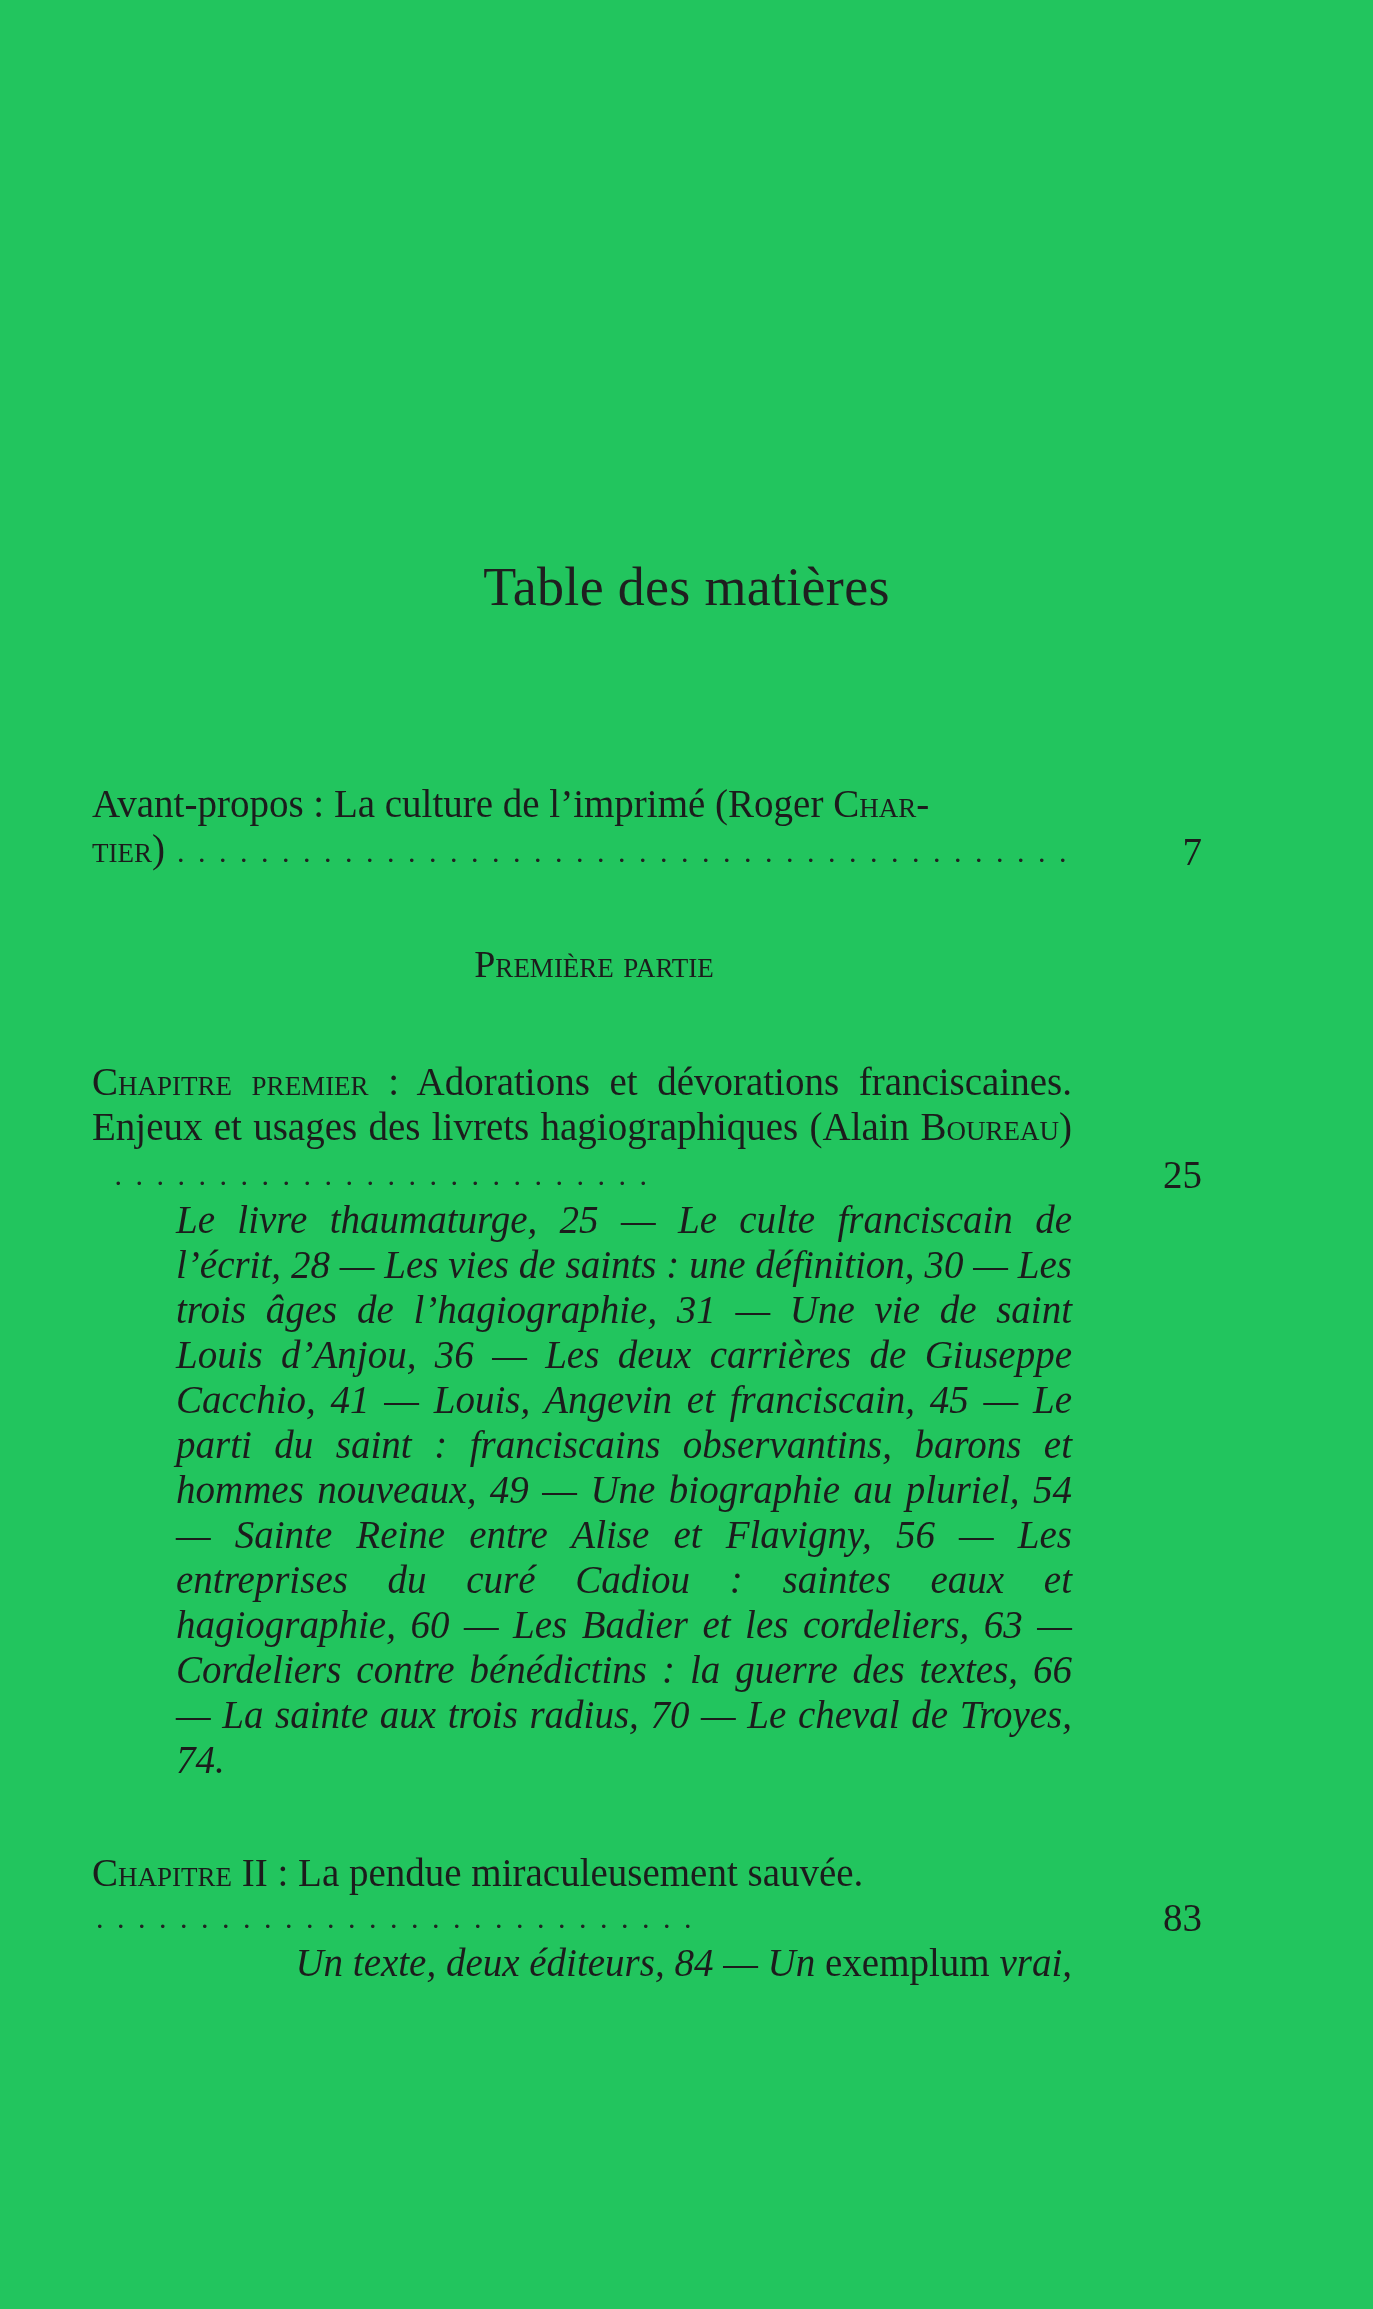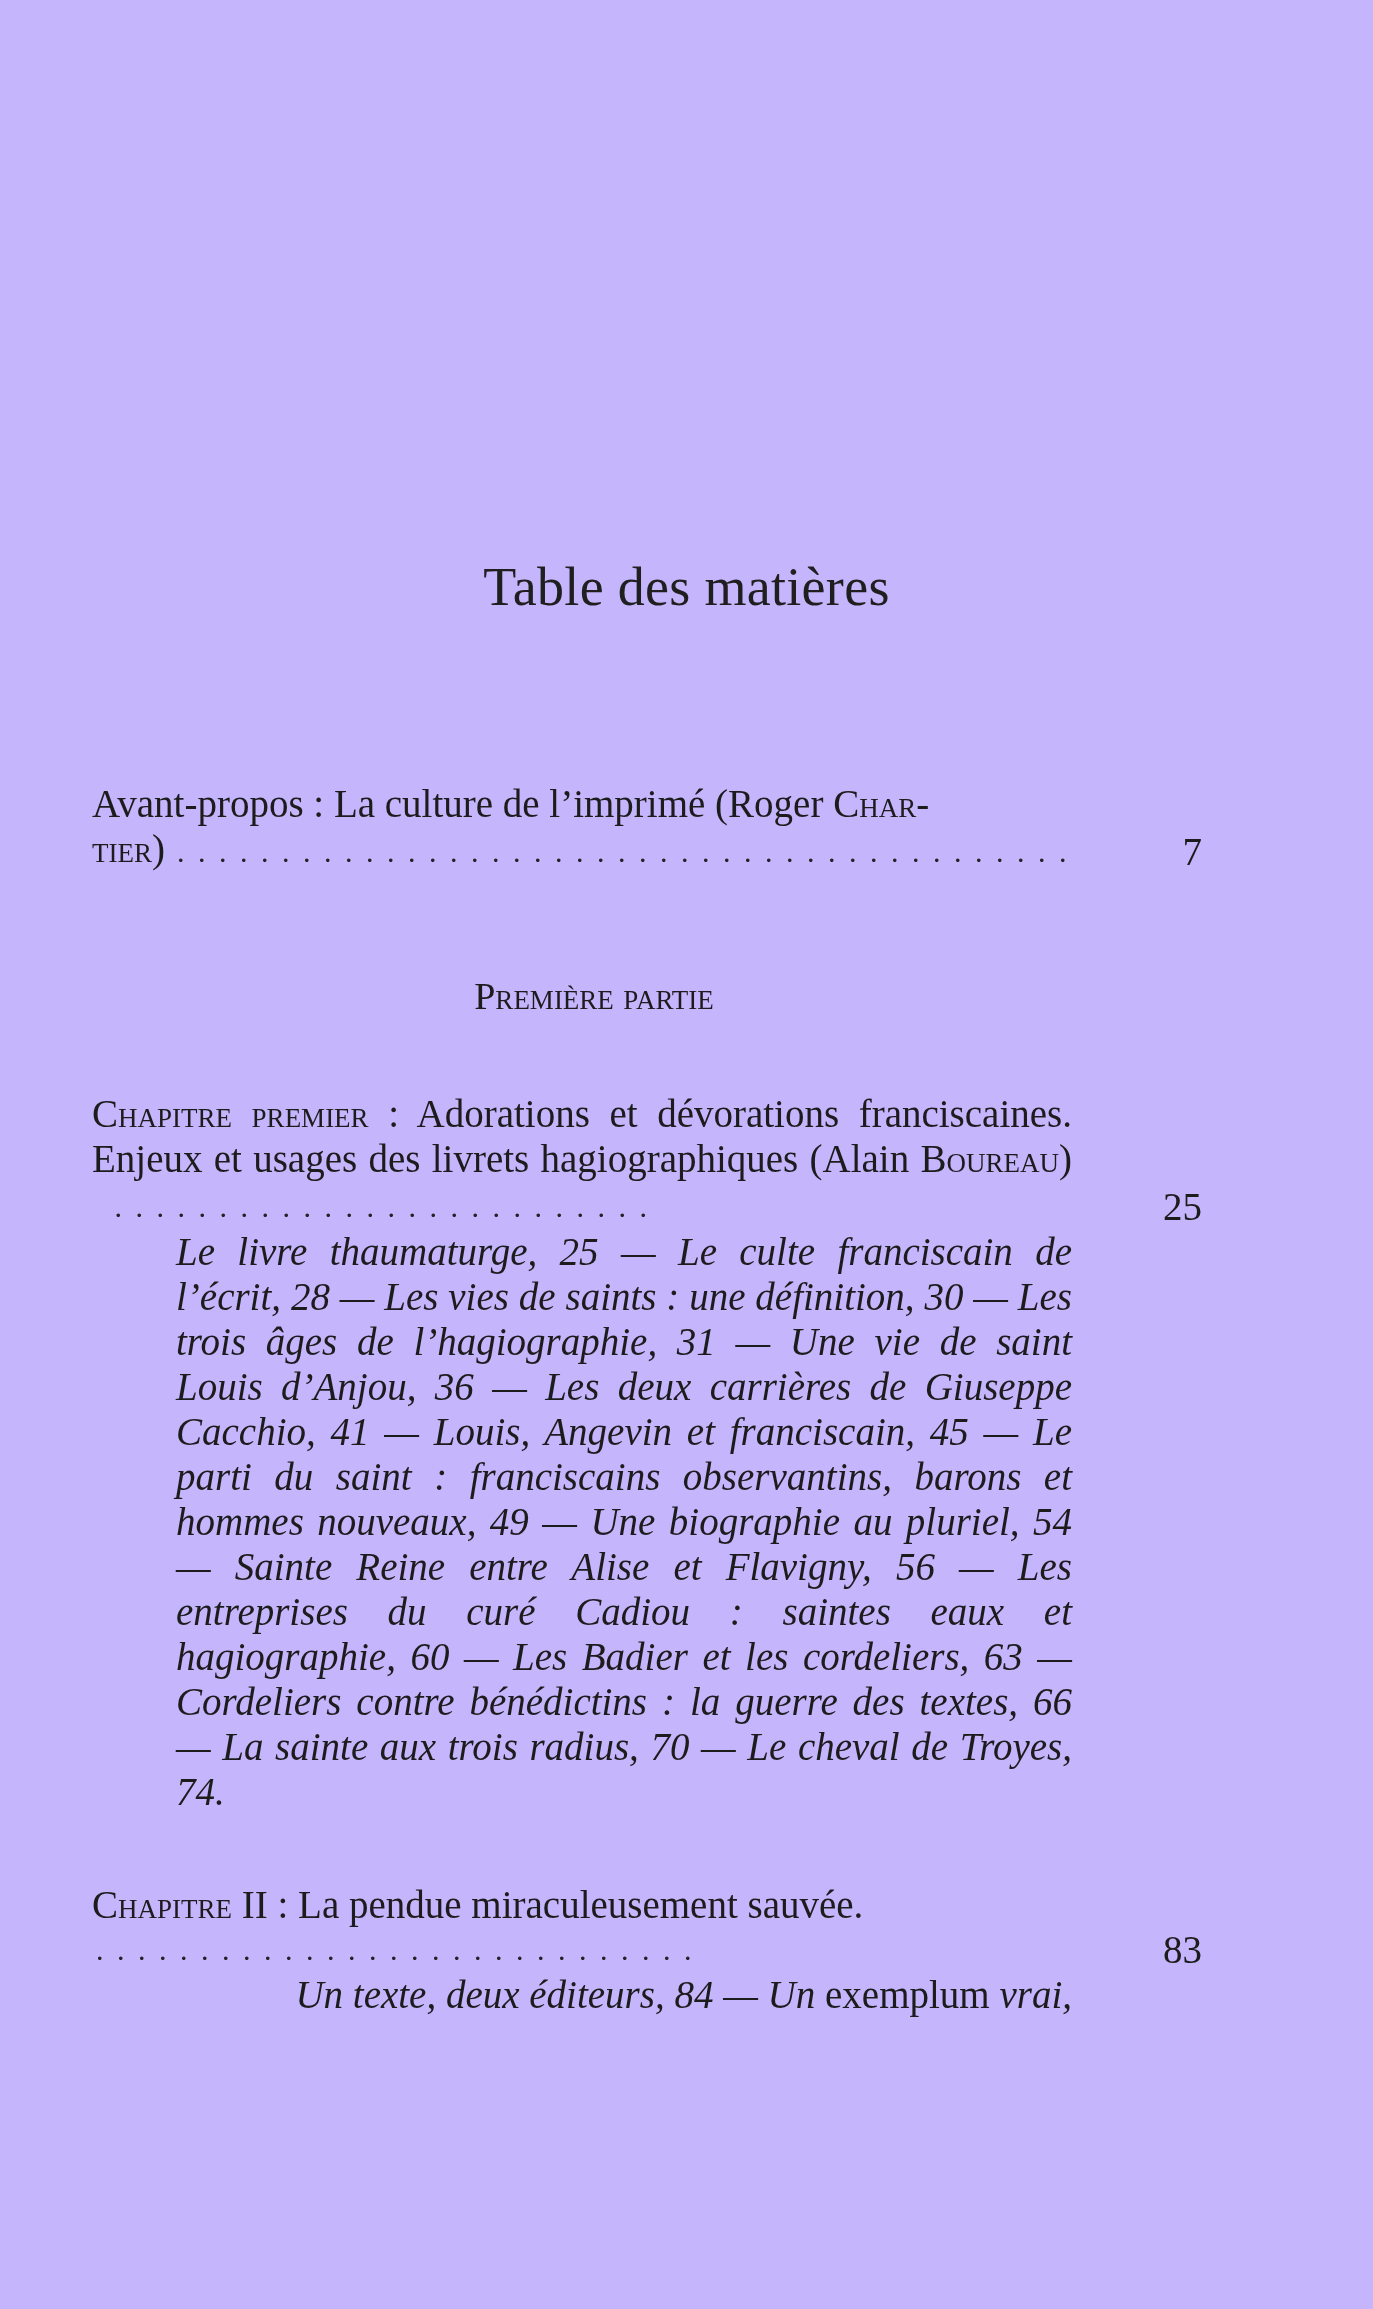--- a/index.html
+++ b/index.html
@@ -13,21 +13,21 @@
       position: relative;
       overflow: hidden;
       font-family: "Liberation Serif", "DejaVu Serif", serif;
       color: #1c1c1c;
     }
     .page {
       position: absolute;
       left: 0; top: 0;
       width: 1373px;
       height: 2309px;
-      background: #c4b5fd;
+      background: #22c55e;
     }
     .title {
       position: absolute;
       top: 556px;
       left: 0;
       width: 1373px;
       text-align: center;
       font-size: 54px;
       letter-spacing: 0.3px;
       color: #1f1f1f;
@@ -74,21 +74,21 @@
       position: absolute;
       right: 0;
       bottom: 0;
       width: 80px;
       text-align: right;
     }
     .part-heading {
       text-align: center;
       width: 1188px;
       margin-left: -92px;
-      margin-top: 100px;
+      margin-top: 68px;
       margin-bottom: 72px;
       font-variant: small-caps;
       line-height: 45px;
       font-size: 38px;
     }
     .sub {
       margin-left: 84px;
       width: 896px;
       font-style: italic;
       text-align: justify;

